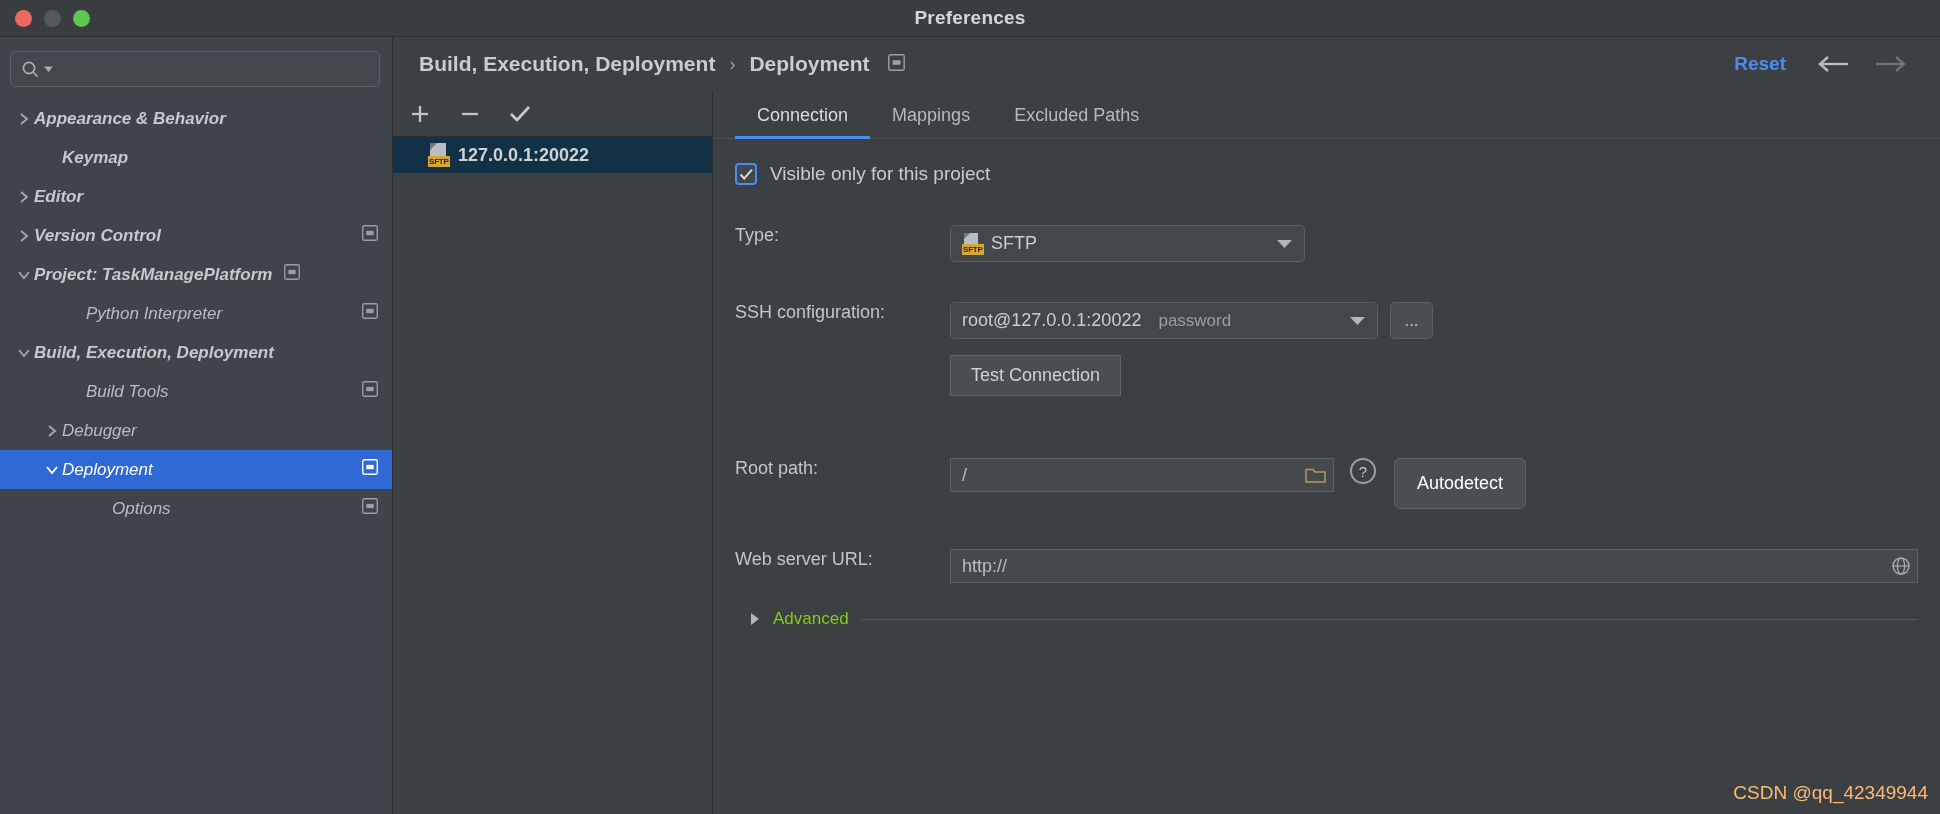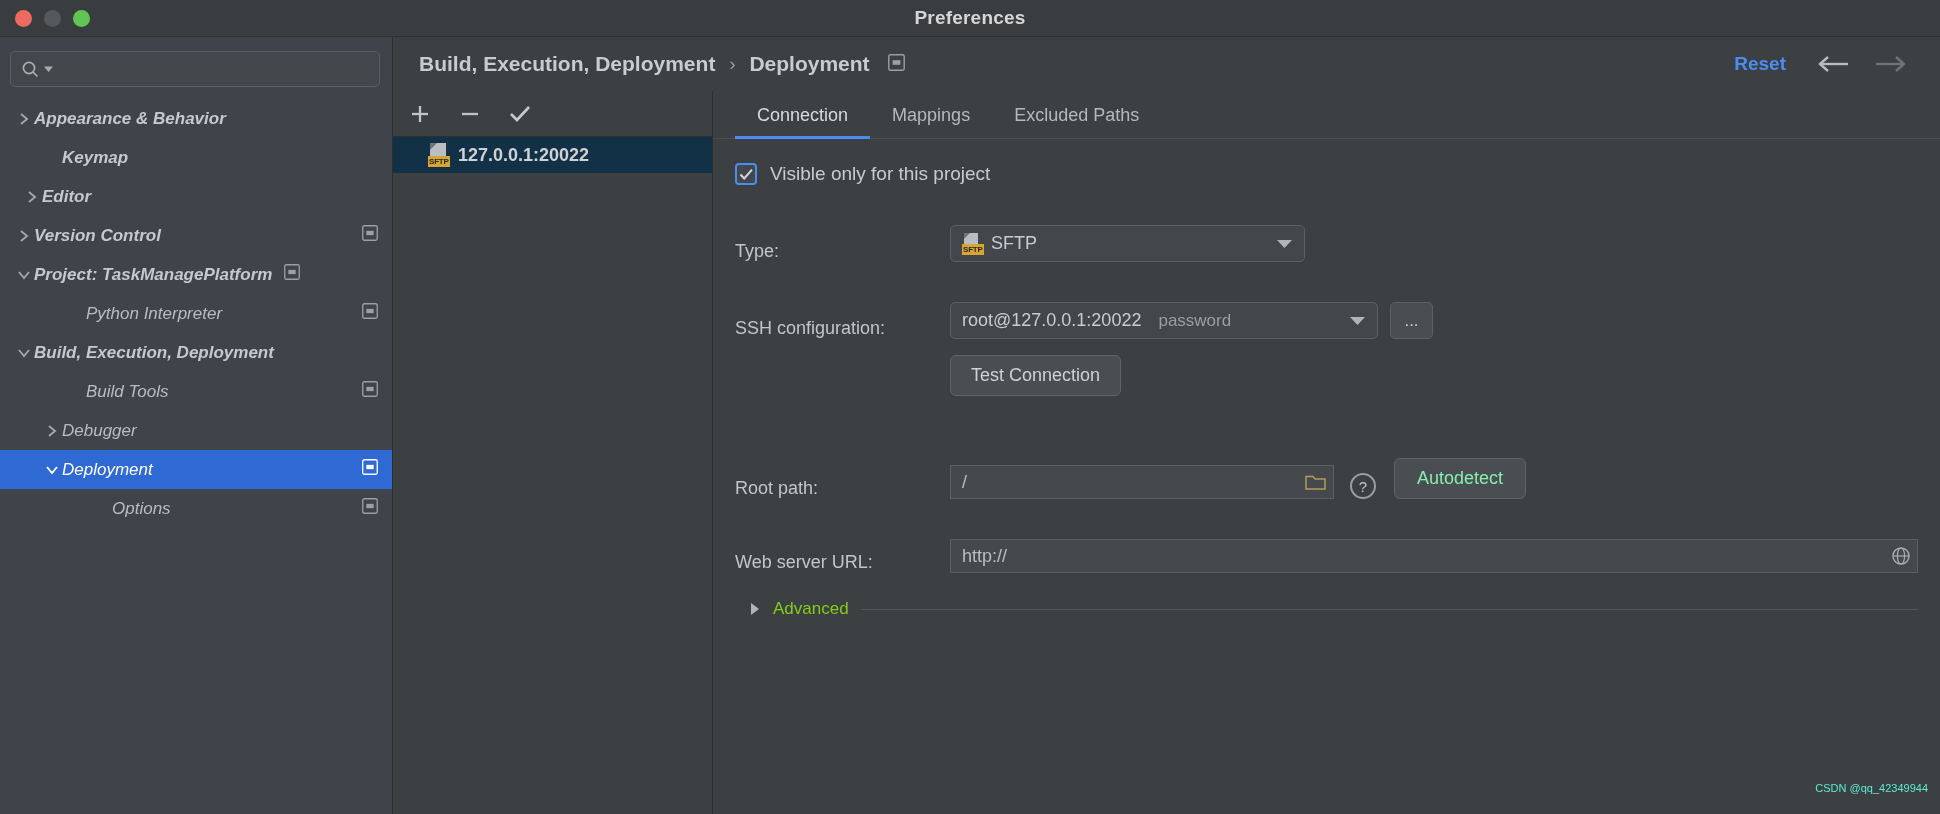--- a/index.html
+++ b/index.html
@@ -284,21 +284,21 @@
     position: absolute;
     left: 0; right: 0; bottom: -1px;
     height: 3px;
     background: #4a8df0;
   }
 
   .form-body { flex: 1; padding: 24px 0 0 0; overflow: hidden; }
 
   .row {
     display: flex;
-    align-items: flex-end;
+    align-items: flex-start;
     margin-bottom: 16px;
     padding-left: 22px;
     margin-top: 40px;
   }
   .row .lbl {
     width: 215px;
     min-width: 215px;
     font-size: 18px;
     color: #c2c6c9;
     text-align: left;
@@ -347,21 +347,21 @@
     font-size: 17px;
     cursor: pointer;
     font-family: "Liberation Sans", sans-serif;
     display: flex; align-items: center; justify-content: center;
   }
 
   .btn {
     height: 41px;
     background: #4a4e52;
     border: 1px solid #5f6468;
-    border-radius: 6px;
+    border-radius: 0;
     color: #cfd2d5;
     font-size: 18px;
     padding: 0 20px;
     cursor: pointer;
     font-family: "Liberation Sans", sans-serif;
   }
   .offset-btn { margin-left: 237px; margin-bottom: 22px; }
 
   .textfield {
     height: 34px;
@@ -383,48 +383,48 @@
     border: 2px solid #9a9ea1;
     border-radius: 50%;
     color: #c2c6c9;
     font-size: 15px;
     display: flex; align-items: center; justify-content: center;
     cursor: pointer;
     flex: 0 0 auto;
   }
   .autodetect {
     margin-left: 18px;
-    height: 41px;
+    height: 51px;
     background: #4a4e52;
     border: 1px solid #5f6468;
     border-radius: 6px;
-    color: #86efac;
+    color: #ffffff;
     font-size: 18px;
     padding: 0 22px;
     cursor: pointer;
     font-family: "Liberation Sans", sans-serif;
     white-space: nowrap;
   }
 
   .advanced {
     display: flex;
     align-items: center;
     padding-left: 36px;
     margin-top: 26px;
     gap: 12px;
   }
   .advanced .txt { font-size: 17px; color: #84cc16; }
   .advanced .rule { flex: 1; height: 1px; background: #55595d; margin-right: 22px; }
 
   .watermark {
     position: absolute;
     right: 12px;
-    bottom: 20px;
-    font-size: 11px;
-    color: #5eead4;
+    bottom: 10px;
+    font-size: 19px;
+    color: #fdba74;
   }
 </style>
 </head>
 <body>
 
 <div id="app">
 
   <div class="titlebar">
     <div class="traffic">
       <span class="light red"></span>
@@ -456,21 +456,21 @@
               <svg width="10" height="14" viewBox="0 0 10 14">
                 <polyline points="2,2 8,7 2,12" fill="none" stroke="currentColor" stroke-width="1.9"></polyline>
               </svg>
             </span>
             <span class="tree-label">Appearance &amp; Behavior</span>
           </div>
           <div class="tree-row bold" style="padding-left: 42px;">
             <span class="arrow"></span>
             <span class="tree-label">Keymap</span>
           </div>
-          <div class="tree-row bold" style="padding-left: 22px;">
+          <div class="tree-row bold" style="padding-left: 14px;">
             <span class="arrow">
               <svg width="10" height="14" viewBox="0 0 10 14">
                 <polyline points="2,2 8,7 2,12" fill="none" stroke="currentColor" stroke-width="1.9"></polyline>
               </svg>
             </span>
             <span class="tree-label">Editor</span>
           </div>
           <div class="tree-row bold" style="padding-left: 14px;">
             <span class="arrow">
               <svg width="10" height="14" viewBox="0 0 10 14">

